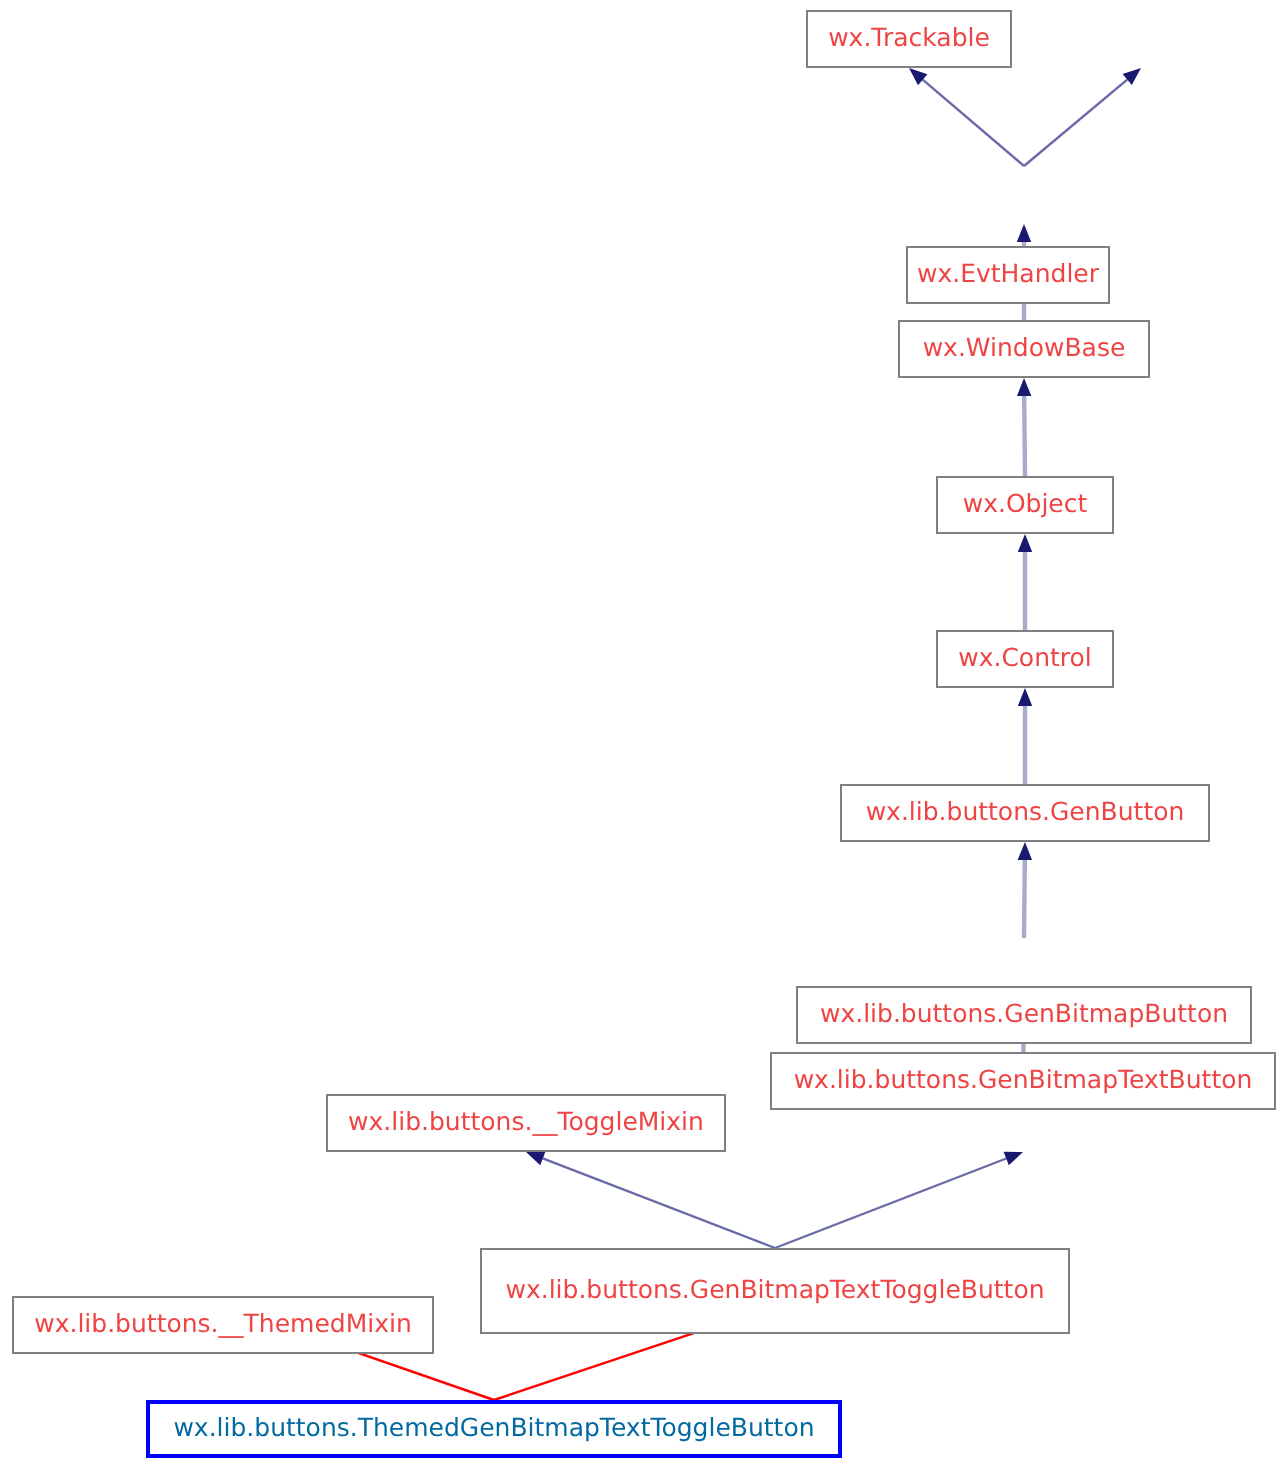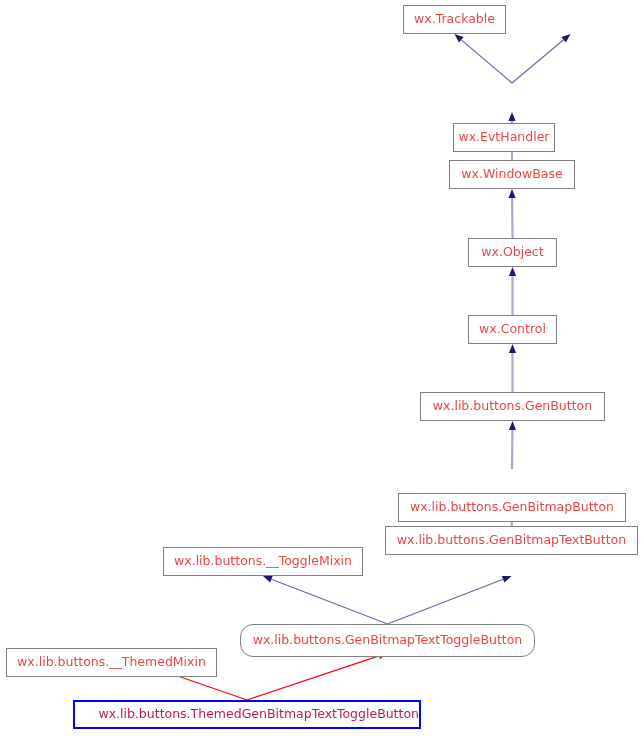--- a/index.html
+++ b/index.html
@@ -37,23 +37,22 @@
     border: 1px solid #808080;
     color: #ef4444;
     font-size: 12.5px;
     line-height: 1;
     white-space: nowrap;
     letter-spacing: 0px;
     z-index: 2;
   }
   .node.current {
     border: 2px solid #0000ff;
-    color: #be185d;
+    color: #0369a1;
     font-weight: normal;
-    justify-content: flex-end;
   }
 </style>
 </head>
 <body>
 
 <div id="diagram">
   <svg id="edges" viewBox="0 0 644 736" width="644" height="736" xmlns="http://www.w3.org/2000/svg">
       <g>
         <line x1="512" y1="83" x2="461.3500999090097" y2="39.83747644419959" stroke="#6a6aa8" stroke-width="1.2"></line>
         <polygon points="454.5,34 463.68509048668955,37.097436480595704 459.0151093313299,42.57751640780347" fill="#191970"></polygon>
@@ -126,19 +125,19 @@
     </div>
     <div class="node" style="left: 163px; top: 547px; width: 200px; height: 29px;">
       <span>wx.lib.buttons.__ToggleMixin</span>
     </div>
     <div class="node" style="left: 385px; top: 526px; width: 253px; height: 29px;">
       <span>wx.lib.buttons.GenBitmapTextButton</span>
     </div>
     <div class="node" style="left: 6px; top: 624px; width: 211px; height: 29px; margin-top: 24px;">
       <span>wx.lib.buttons.__ThemedMixin</span>
     </div>
-    <div class="node" style="left: 240px; top: 624px; width: 295px; height: 33px; border-radius: 13px;">
+    <div class="node" style="left: 240px; top: 624px; width: 295px; height: 43px;">
       <span>wx.lib.buttons.GenBitmapTextToggleButton</span>
     </div>
     <div class="node current" style="left: 73px; top: 700px; width: 348px; height: 29px;">
       <span>wx.lib.buttons.ThemedGenBitmapTextToggleButton</span>
     </div>
   </div>
 
 </body></html>

